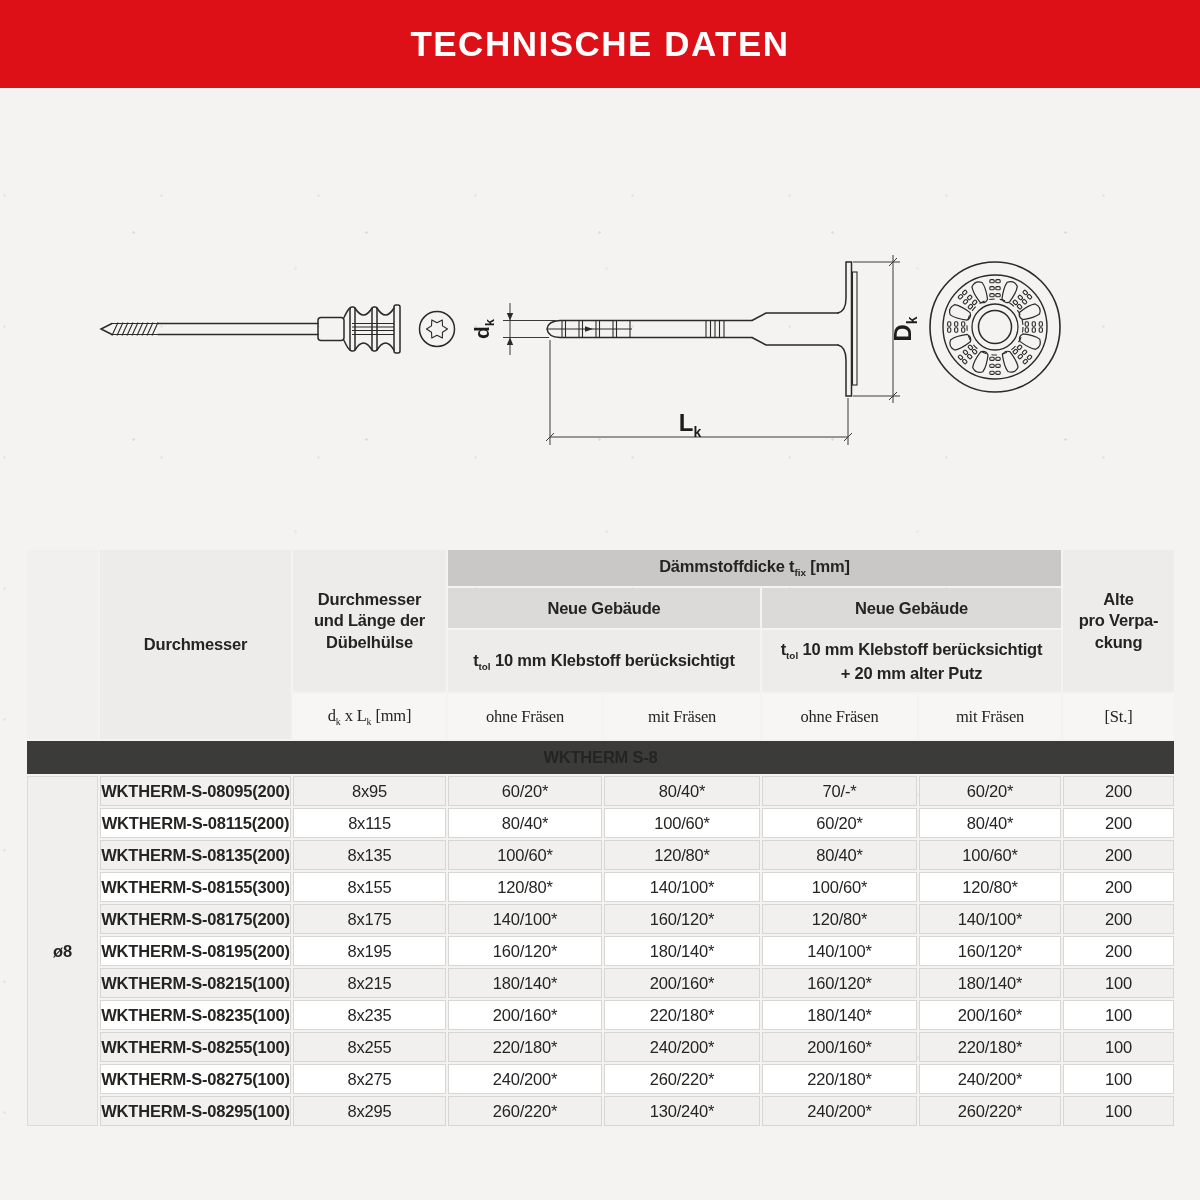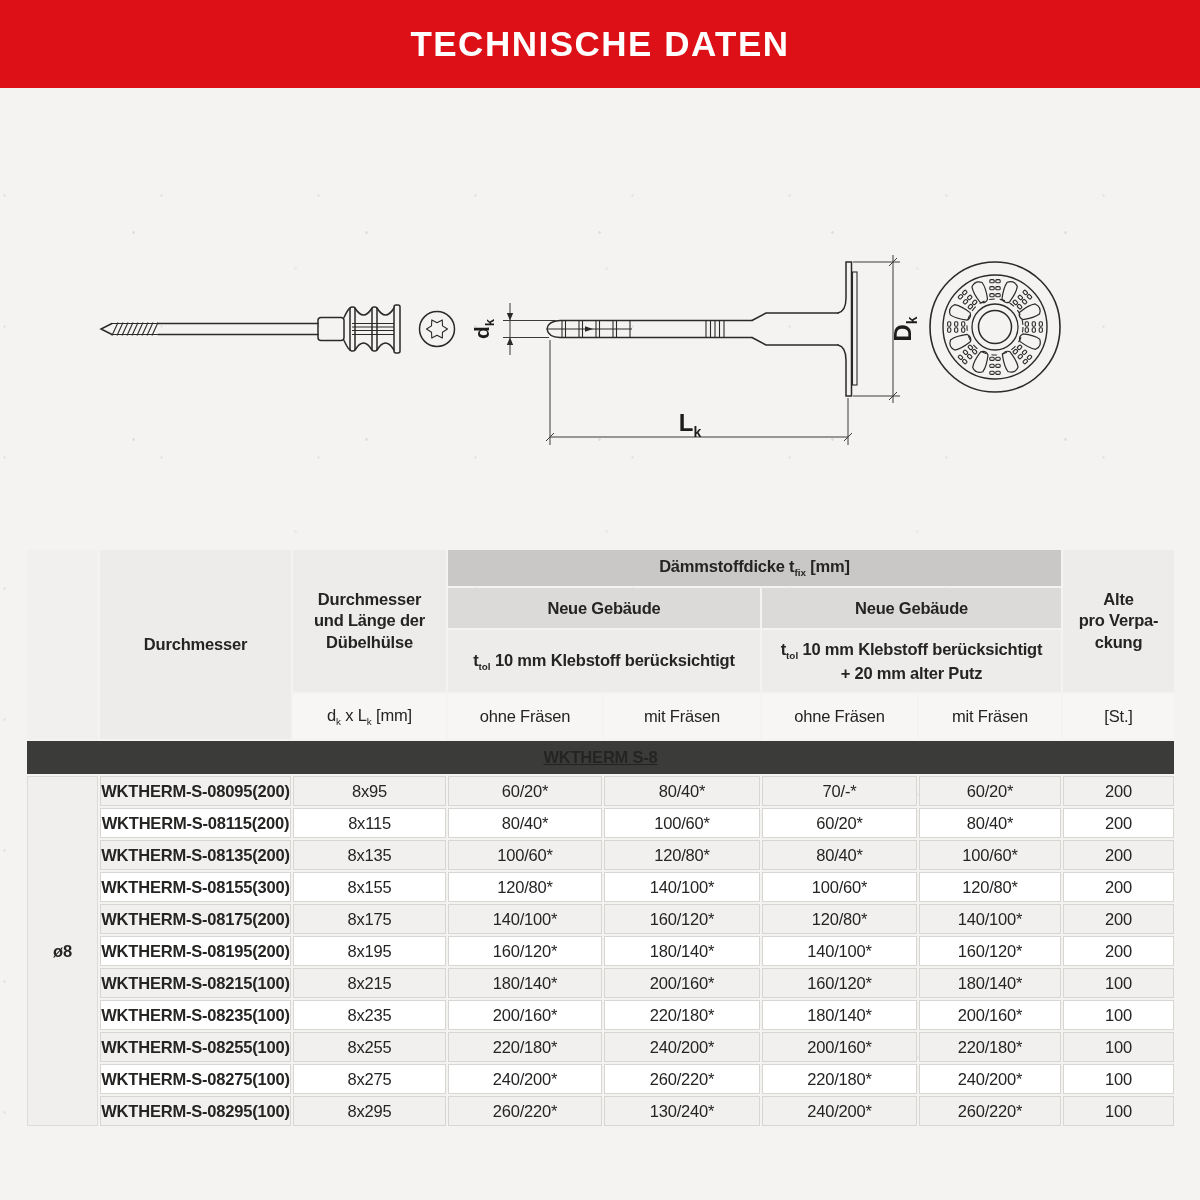--- a/index.html
+++ b/index.html
@@ -42,21 +42,21 @@
     text-align:center; vertical-align:middle; overflow:hidden;
     font-size:16.5px; letter-spacing:-0.2px; color:#242422;
   }
   td.hA { background:#c9c8c6; font-weight:bold; font-size:17px; }
   td.hB { background:#dbdad8; font-weight:bold; font-size:17px; }
   td.hC { background:#edecea; font-weight:bold; font-size:15.5px; line-height:1.35; }
   td.hSide { background:#edecea; font-weight:bold; font-size:17px; line-height:1.3; }
   td.hSub { background:#f7f6f5; font-size:16px; }
   td.corner { background:#f1f0ee; }
   tr.hRowA { height:36px; } tr.hRowB { height:40px; } tr.hRowC { height:62px; }
-  tr.hRowD { height:45px; } tr.bandRow { height:33px;text-decoration:underline; } tr.dataRow { height:30px; }
+  tr.hRowD { height:45px;font-family:Liberation Serif, serif; } tr.bandRow { height:33px; } tr.dataRow { height:30px; }
   td.band { background:#3b3b39; color:#ffffff; font-weight:bold; font-size:16px; letter-spacing:0.3px; }
   td.diam { background:#f0efee; border:1px solid #dddbd8; font-weight:bold; font-size:40px; }
   tr.dataRow td.c { border:1px solid #d8d6d3; background:#ffffff; }
   tr.dataRow.alt td.c { background:#f1f0ef; }
   td.code { font-weight:bold; font-size:16.5px; }
   sub { font-size:0.6em; letter-spacing:0; }
 </style>
 </head>
 <body>
 

